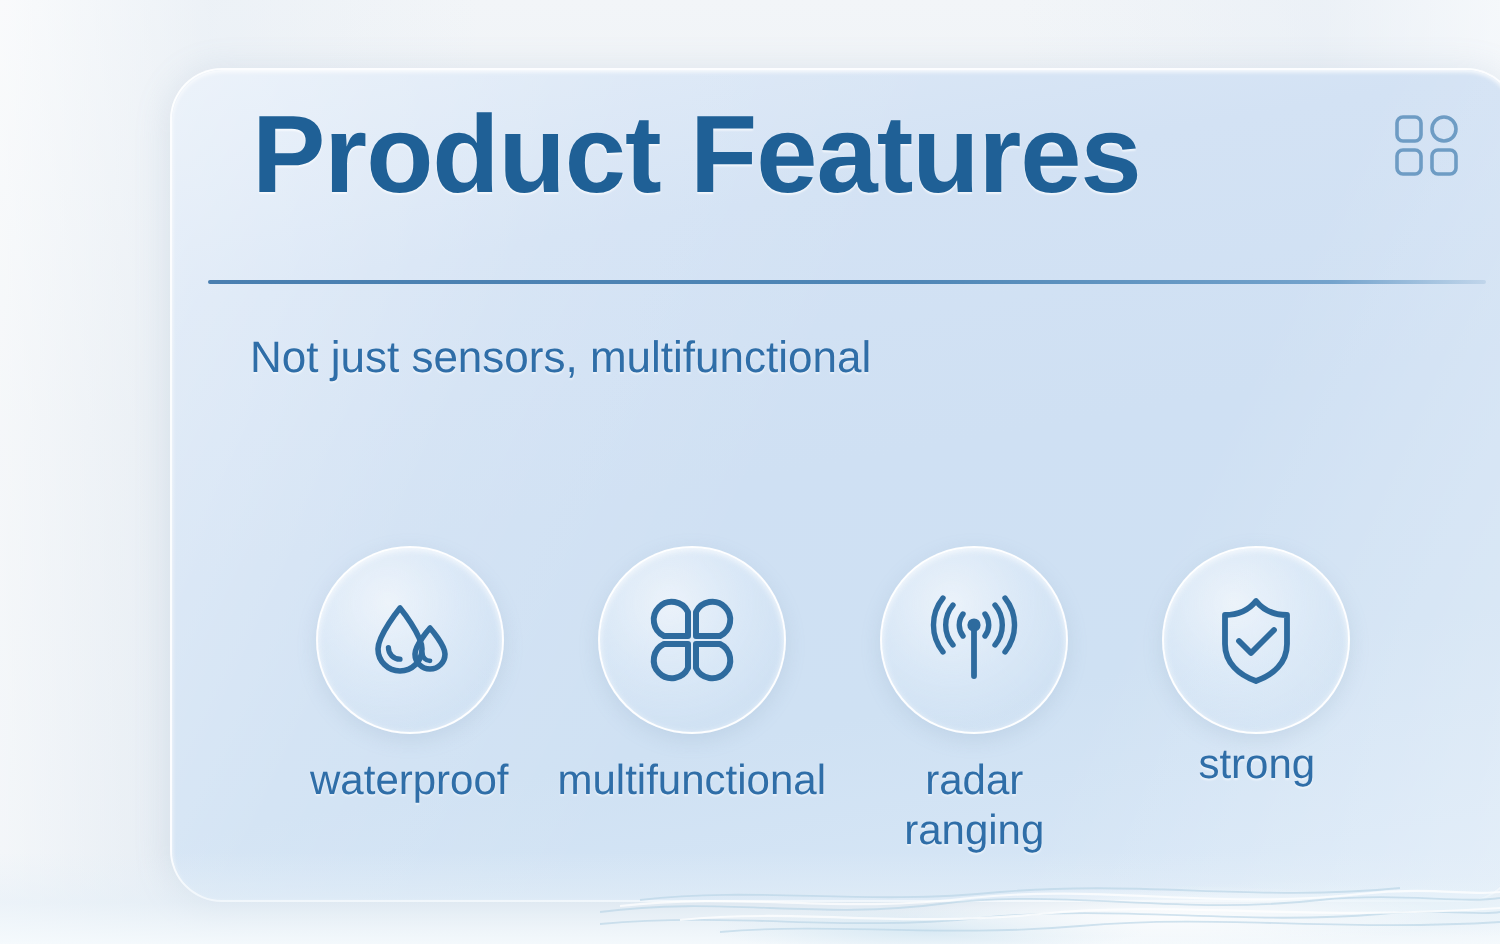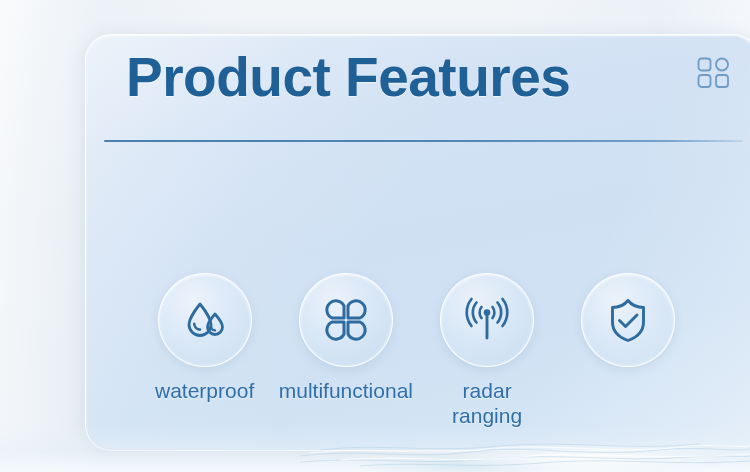--- a/index.html
+++ b/index.html
@@ -224,20 +224,21 @@
           <rect x="2.5" y="2.5" width="12" height="12" rx="3" fill="none" stroke="#6e9cc4" stroke-width="1.8"></rect>
           <circle cx="26" cy="8.5" r="6" fill="none" stroke="#6e9cc4" stroke-width="1.8"></circle>
           <rect x="2.5" y="19" width="12" height="12" rx="3" fill="none" stroke="#6e9cc4" stroke-width="1.8"></rect>
           <rect x="20" y="19" width="12" height="12" rx="3" fill="none" stroke="#6e9cc4" stroke-width="1.8"></rect>
         </svg>
       </span>
 
       <div class="divider"></div>
 
       <div class="subtitle">
+        <span class="line">Not just sensors, multifunctional</span>
       </div>
 
       <div class="features">
 
         <div class="feature">
           <div class="feature-circle">
             <span>
               <svg width="50" height="50" viewBox="0 0 50 50" aria-hidden="true">
                 <path d="M20 9 C20 9 9 22.5 9 29.5 A11 11 0 0 0 31 29.5 C31 22.5 20 9 20 9 Z" fill="none" stroke="#2e6b9e" stroke-width="2.8" stroke-linejoin="round"></path>
                 <path d="M14.2 28.8 a5.8 5.8 0 0 0 5.8 5.8" fill="none" stroke="#2e6b9e" stroke-width="2.6" stroke-linecap="round"></path>
@@ -287,20 +288,21 @@
             <span>
               <svg width="50" height="50" viewBox="0 0 50 50" aria-hidden="true">
                 <path d="M25 5.5 C21 10.5 15.5 12.5 9.5 12.5
                          L9.5 27 C9.5 36.5 16.5 42.5 25 45.5
                          C33.5 42.5 40.5 36.5 40.5 27
                          L40.5 12.5 C34.5 12.5 29 10.5 25 5.5 Z" fill="none" stroke="#2e6b9e" stroke-width="2.9" stroke-linejoin="round"></path>
                 <path d="M16.5 25.5 L22.5 31.5 L34 20" fill="none" stroke="#2e6b9e" stroke-width="2.9" stroke-linecap="round" stroke-linejoin="round"></path>
               </svg>
             </span>
           </div>
+          <div class="feature-label">strong</div>
         </div>
 
       </div>
     </div>
   </div>
 
   <div class="water-band"></div>
   <svg class="water-streaks" viewBox="0 0 450 42" preserveAspectRatio="none">
     <g fill="none" stroke="#b9d4e6" stroke-width="0.9" opacity="0.75">
       <path d="M0 26 C60 18 110 30 170 22 C230 14 290 28 360 20 C400 16 430 22 450 19"></path>

